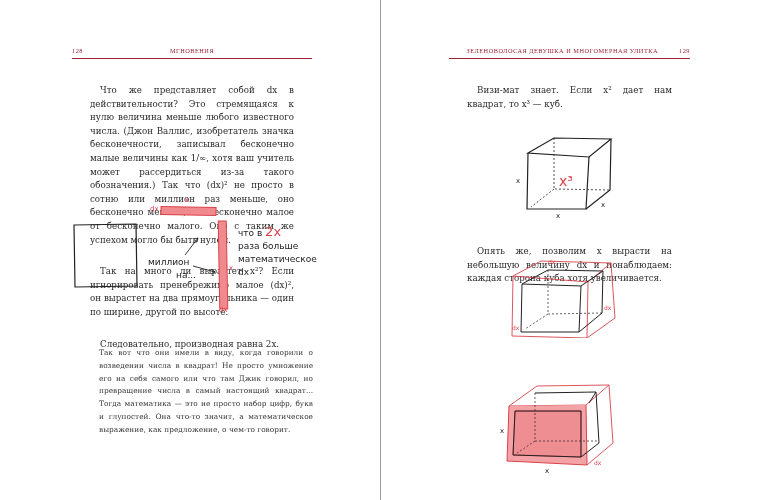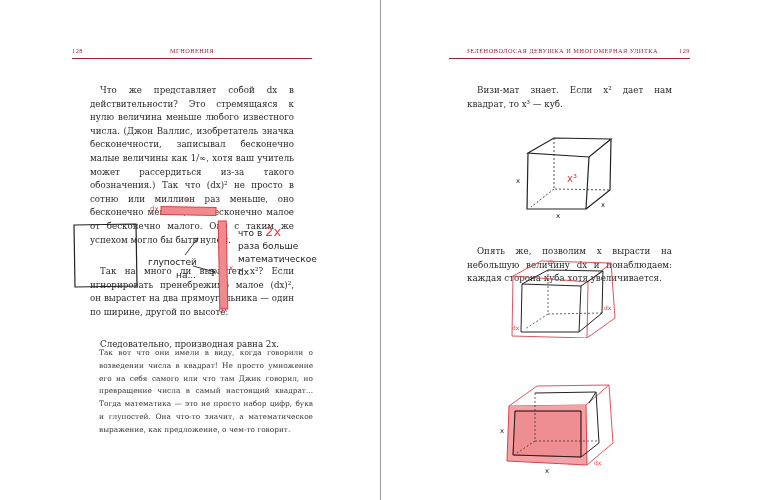--- a/index.html
+++ b/index.html
@@ -49,21 +49,21 @@
         <path d="M14,30 L76,29 L77,91 L15,92 Z" fill="none" stroke="#222" stroke-width="1.2"></path>
         <rect x="101" y="12" width="55" height="8" fill="#f08a8e" stroke="#d9424a" stroke-width="1" transform="rotate(1 128 16)"></rect>
         <rect x="159" y="26" width="8" height="88" fill="#f08a8e" stroke="#d9424a" stroke-width="1" transform="rotate(-1 163 70)"></rect>
         <line x1="125" y1="60" x2="138" y2="43" stroke="#222" stroke-width="0.9"></line>
         <path d="M134,44 L138,43 L137,47" fill="none" stroke="#222" stroke-width="0.9"></path>
         <line x1="133" y1="71" x2="155" y2="77" stroke="#222" stroke-width="0.9"></line>
         <path d="M151,74 L155,77 L151,79" fill="none" stroke="#222" stroke-width="0.9"></path>
       </svg>
       <span class="hand red" style="position:absolute;left:90px;top:10px;font-size:7px;">dx</span>
       <span class="hand red" style="position:absolute;left:125px;top:1px;font-size:7px;">x</span>
-      <span class="hand" style="position:absolute;left:88px;top:62px;">глупостей</span>
+      <span class="hand" style="position:absolute;left:88px;top:62px;">миллион</span>
       <span class="hand" style="position:absolute;left:108px;top:75px;margin-left:8px;">на...</span>
       <span class="hand red" style="position:absolute;left:169px;top:69px;font-size:7px;">x</span>
       <span class="hand red" style="position:absolute;left:159px;top:111px;font-size:7px;">dx</span>
       <div class="hand" style="position:absolute;left:178px;top:30px;line-height:13px;">
         <div><span>что в</span> <span class="red" style="font-size:13px;">2x</span></div>
         <div>раза больше</div>
         <div>математическое</div>
         <div>dx</div>
       </div>
     </div>
@@ -86,21 +86,21 @@
       <p class="ind">Визи-мат знает. Если x² дает нам квадрат, то x³ — куб.</p>
     </div>
 
     <div class="fig" style="left:120px;top:133px;width:140px;height:90px;">
       <svg width="140" height="90" viewBox="0 0 140 90">
         <path d="M27,20 L53,5 L110,6 L88,24 Z" fill="none" stroke="#222" stroke-width="1.2"></path>
         <path d="M27,20 L26,76 L85,76 L88,24" fill="none" stroke="#222" stroke-width="1.2"></path>
         <path d="M110,6 L109,57 L85,76" fill="none" stroke="#222" stroke-width="1.2"></path>
         <path d="M53,5 L53,56 L109,57 M53,56 L30,74" fill="none" stroke="#222" stroke-width="0.8" stroke-dasharray="2,2"></path>
       </svg>
-      <span class="hand red" style="position:absolute;left:58px;top:40px;font-size:10px;margin-left:8px;">x³</span>
+      <span class="hand red" style="position:absolute;left:58px;top:40px;font-size:14px;">x³</span>
       <span class="hand" style="position:absolute;left:15px;top:44px;font-size:7px;">x</span>
       <span class="hand" style="position:absolute;left:55px;top:79px;font-size:7px;">x</span>
       <span class="hand" style="position:absolute;left:100px;top:68px;font-size:7px;">x</span>
     </div>
 
     <div class="text" style="left:68px;top:227px;width:241px;">
       <p class="ind">Опять же, позволим x вырасти на небольшую величину dx и понаблюдаем: каждая сторона куба хотя увеличивается.</p>
     </div>
 
     <div class="fig" style="left:122px;top:256px;width:120px;height:82px;">

